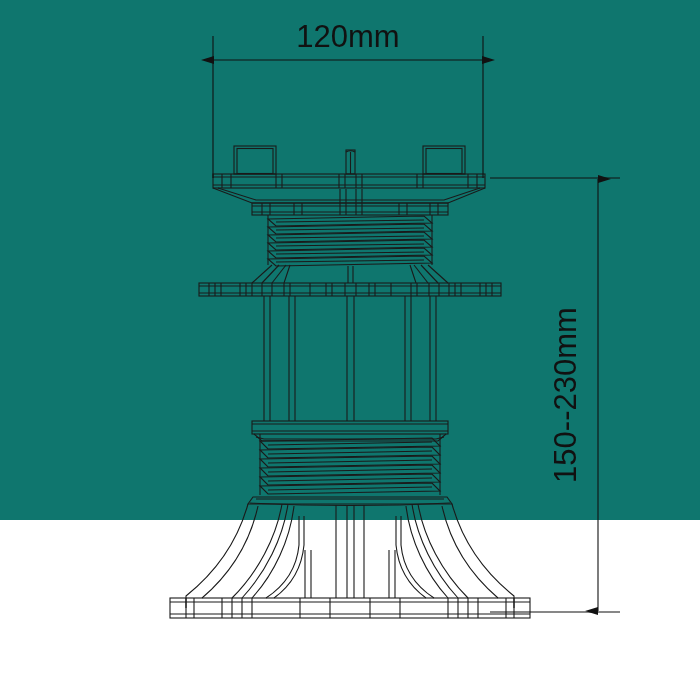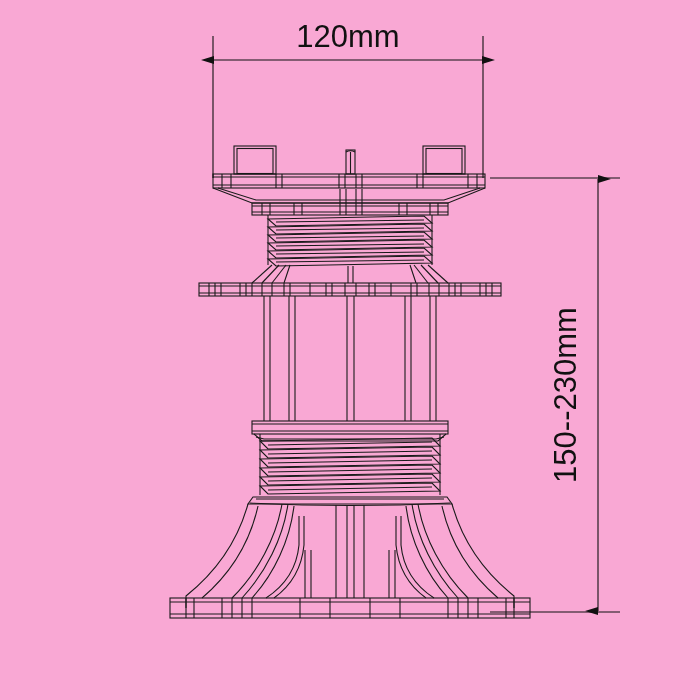--- a/index.html
+++ b/index.html
@@ -1,18 +1,18 @@
 <!DOCTYPE html>
 <html><head>
 <meta charset="utf-8">
 <style>
   html,body{margin:0;padding:0;background:#ffffff;}
   body{width:700px;height:700px;overflow:hidden;
        font-family:"Liberation Sans","DejaVu Sans",sans-serif;}
-  #stage{position:relative;width:700px;height:700px;background:#f9a8d4;}
+  #stage{position:relative;width:700px;height:520px;background:#0f766e;}
   svg{position:absolute;top:0;left:0;display:block;}
   .dimtext{font-family:"Liberation Sans","DejaVu Sans",sans-serif;
            font-size:31px;fill:#111111;letter-spacing:0px;}
 </style>
 </head>
 <body>
 
 <div id="stage">
 
   <svg width="700" height="700" viewBox="0 0 700 700">

